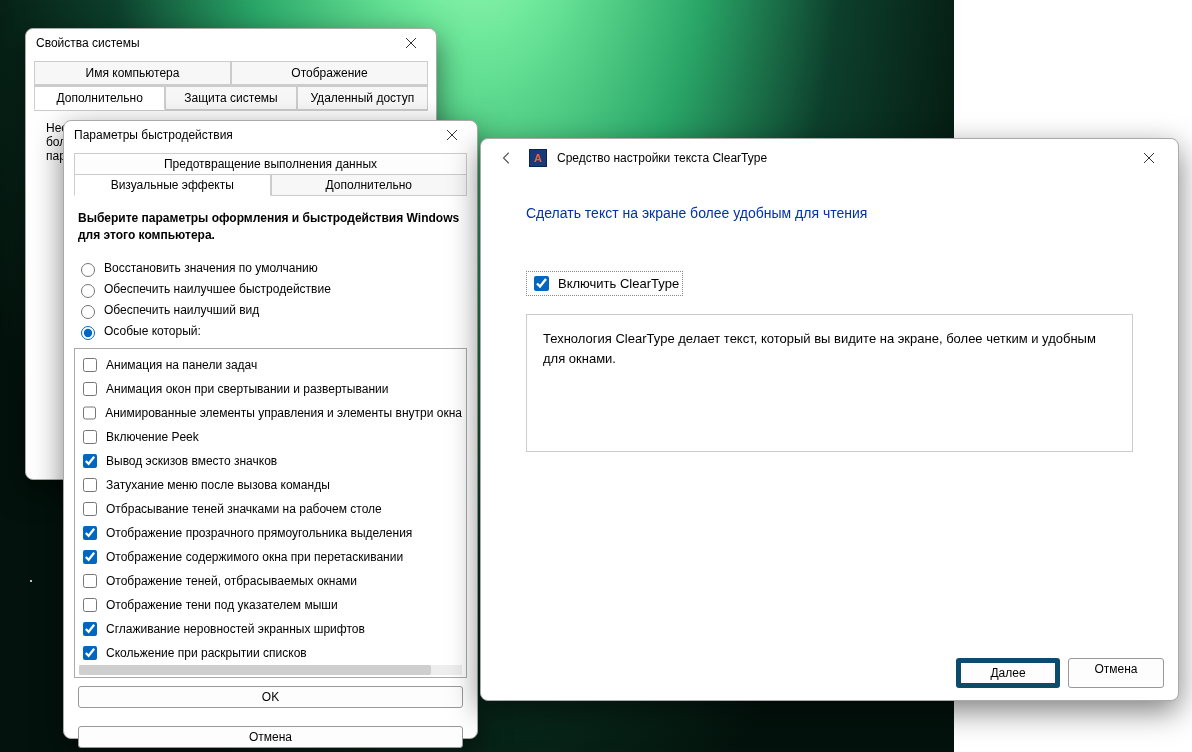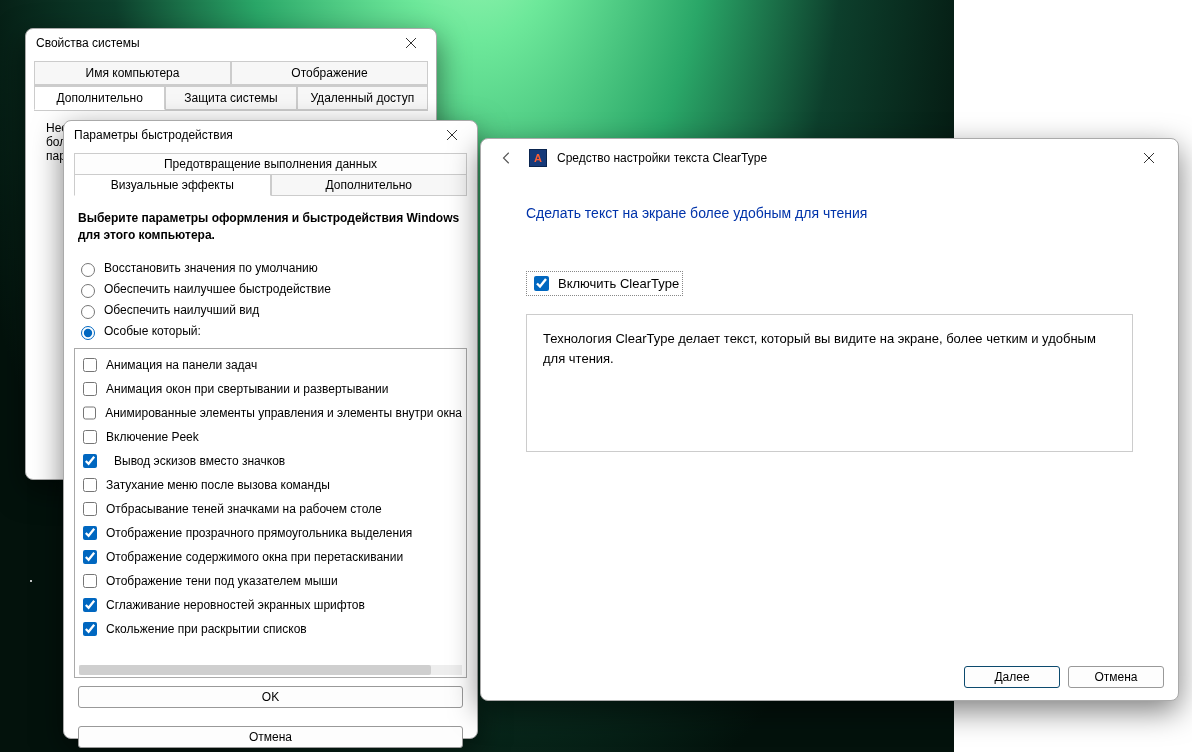--- a/index.html
+++ b/index.html
@@ -26,21 +26,21 @@
 .desc{margin:14px 4px 14px 4px;line-height:1.4;font-weight:bold;}
 .radio-group label,.check-list label{display:flex;align-items:center;gap:6px;padding:2px 2px;font-size:12px;}
 .radio-group input[type=radio]{width:14px;height:14px;accent-color:#0067c0;}
 .check-list{border:1px solid #aaa;height:320px;overflow:hidden;margin-top:6px;padding:4px 2px;position:relative;}
 .check-list input[type=checkbox]{width:14px;height:14px;accent-color:#0067c0;border-radius:3px;}
 .scroll-bar{position:absolute;left:4px;right:4px;bottom:2px;height:10px;}
 .scroll-track{width:100%;height:100%;background:#eee;}
 .scroll-thumb{position:absolute;left:0;top:0;width:92%;height:100%;background:#cfcfcf;border-radius:2px;}
 .btn-row{display:flex;gap:18px;padding:8px 4px;flex-direction:column;}
 .btn{min-width:70px;padding:3px 12px;border:1px solid #999;background:#fdfdfd;border-radius:3px;font-size:12px;text-align:center;}
-.btn.primary{border:1px solid #0c4a6e;}
+.btn.primary{border:5px solid #0c4a6e;}
 .win-ct{left:480px;top:138px;width:697px;height:561px;}
 .ct-top{height:38px;display:flex;align-items:center;padding:0 14px;gap:10px;}
 .ct-back{width:24px;height:24px;display:flex;align-items:center;justify-content:center;}
 .ct-back svg{width:14px;height:14px;stroke:#555;stroke-width:1.3;fill:none;}
 .ct-icon{width:16px;height:16px;background:#163a7a;display:flex;align-items:center;justify-content:center;color:#ff5e33;font-weight:bold;font-size:11px;border:1px solid #0a244f;}
 .ct-title{font-size:12px;}
 .ct-close{margin-left:auto;}
 .ct-body{padding:20px 45px;}
 .ct-h{color:#0033aa;font-size:14px;font-weight:400;margin:8px 0 50px 0;}
 .ct-check{display:inline-flex;align-items:center;gap:6px;padding:1px 3px;border:1px dotted #888;font-size:13px;}
@@ -131,37 +131,41 @@
           <label>
             <input type="checkbox" style="">
             <span style="white-space: nowrap;">Анимированные элементы управления и элементы внутри окна</span>
           </label>
           <label>
             <input type="checkbox" style="">
             <span style="white-space: nowrap;">Включение Peek</span>
           </label>
           <label>
             <input type="checkbox" checked="" style="">
-            <span style="white-space: nowrap; margin-left: 8px;">Вывод эскизов вместо значков</span>
+            <span style="white-space: nowrap;">Вывод эскизов вместо значков</span>
           </label>
           <label>
             <input type="checkbox" style="">
             <span style="white-space: nowrap;">Затухание меню после вызова команды</span>
           </label>
           <label>
             <input type="checkbox" style="">
             <span style="white-space: nowrap;">Отбрасывание теней значками на рабочем столе</span>
           </label>
           <label>
             <input type="checkbox" checked="" style="">
             <span style="white-space: nowrap;">Отображение прозрачного прямоугольника выделения</span>
           </label>
           <label>
             <input type="checkbox" checked="" style="">
             <span style="white-space: nowrap;">Отображение содержимого окна при перетаскивании</span>
+          </label>
+          <label>
+            <input type="checkbox" style="">
+            <span style="white-space: nowrap;">Отображение теней, отбрасываемых окнами</span>
           </label>
           <label>
             <input type="checkbox" style="">
             <span style="white-space: nowrap;">Отображение тени под указателем мыши</span>
           </label>
           <label>
             <input type="checkbox" checked="" style="">
             <span style="white-space: nowrap;">Сглаживание неровностей экранных шрифтов</span>
           </label>
           <label>
@@ -196,20 +200,20 @@
             <line x1="10" y1="0" x2="0" y2="10"></line>
           </svg>
       </div>
     </div>
     <div class="ct-body">
       <div class="ct-h">Сделать текст на экране более удобным для чтения</div>
       <label class="ct-check">
         <input type="checkbox" checked="" style="">
         <span>Включить ClearType</span>
       </label>
-      <div class="ct-box">Технология ClearType делает текст, который вы видите на экране, более четким и удобным для чтения.</div>
+      <div class="ct-box">Технология ClearType делает текст, который вы видите на экране, более четким и удобным для окнами.</div>
     </div>
     <div class="ct-buttons">
       <div class="btn primary">Далее</div>
       <div class="btn">Отмена</div>
     </div>
   </div>
 </div>
 
 </body></html>

